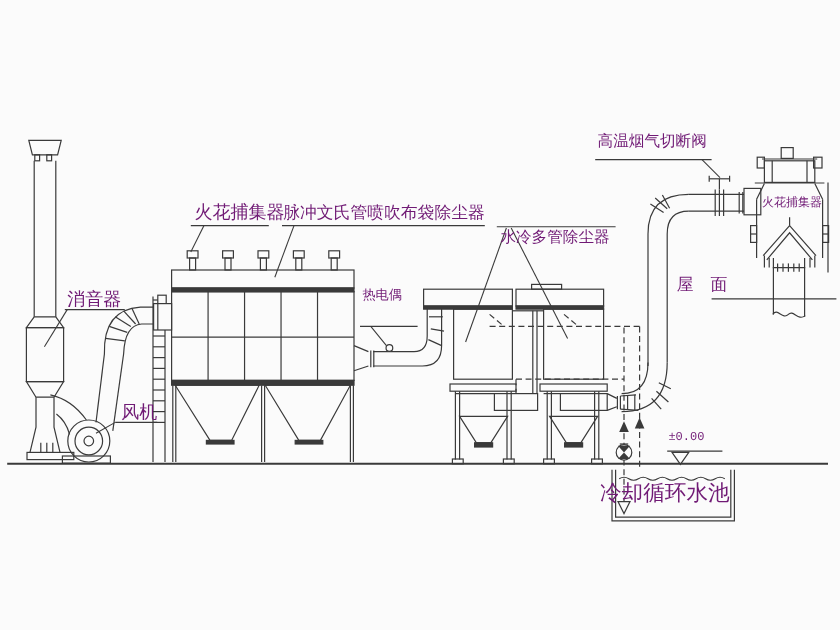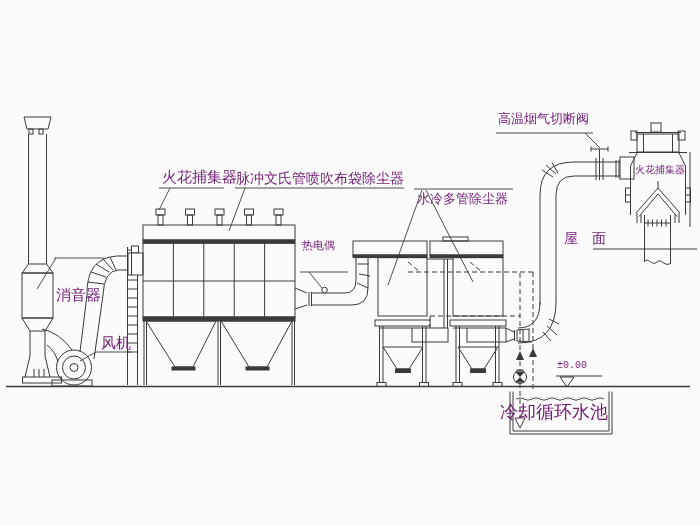--- a/index.html
+++ b/index.html
@@ -302,21 +302,21 @@
     <line x1="300" y1="272" x2="348" y2="272"></line>
         <line x1="309" y1="272" x2="322" y2="288"></line>
     <line x1="414" y1="189" x2="513" y2="189"></line>
     <line x1="422" y1="190" x2="388" y2="285"></line>
     <line x1="426" y1="190" x2="473" y2="282"></line>
     <line x1="496" y1="133" x2="593" y2="133"></line>
         <line x1="585" y1="133" x2="600" y2="148"></line>
   </g>
 </svg>
 
-  <div class="lbl" style="left:56px;top:242px;font-size:15px;margin-top:46px;">消音器</div>
+  <div class="lbl" style="left:56px;top:242px;font-size:15px;">消音器</div>
 
   <div class="lbl" style="left:101px;top:336px;font-size:15px;text-align:center;">风机</div>
 
   <div class="lbl" style="left:162px;top:170px;font-size:15px;">火花捕集器</div>
 
   <div class="lbl" style="left:236px;top:171px;font-size:14px;">脉冲文氏管喷吹布袋除尘器</div>
 
   <div class="lbl" style="left:302px;top:240px;font-size:11px;">热电偶</div>
 
   <div class="lbl" style="left:417px;top:172px;font-size:13px;margin-top:20px;">水冷多管除尘器</div>

